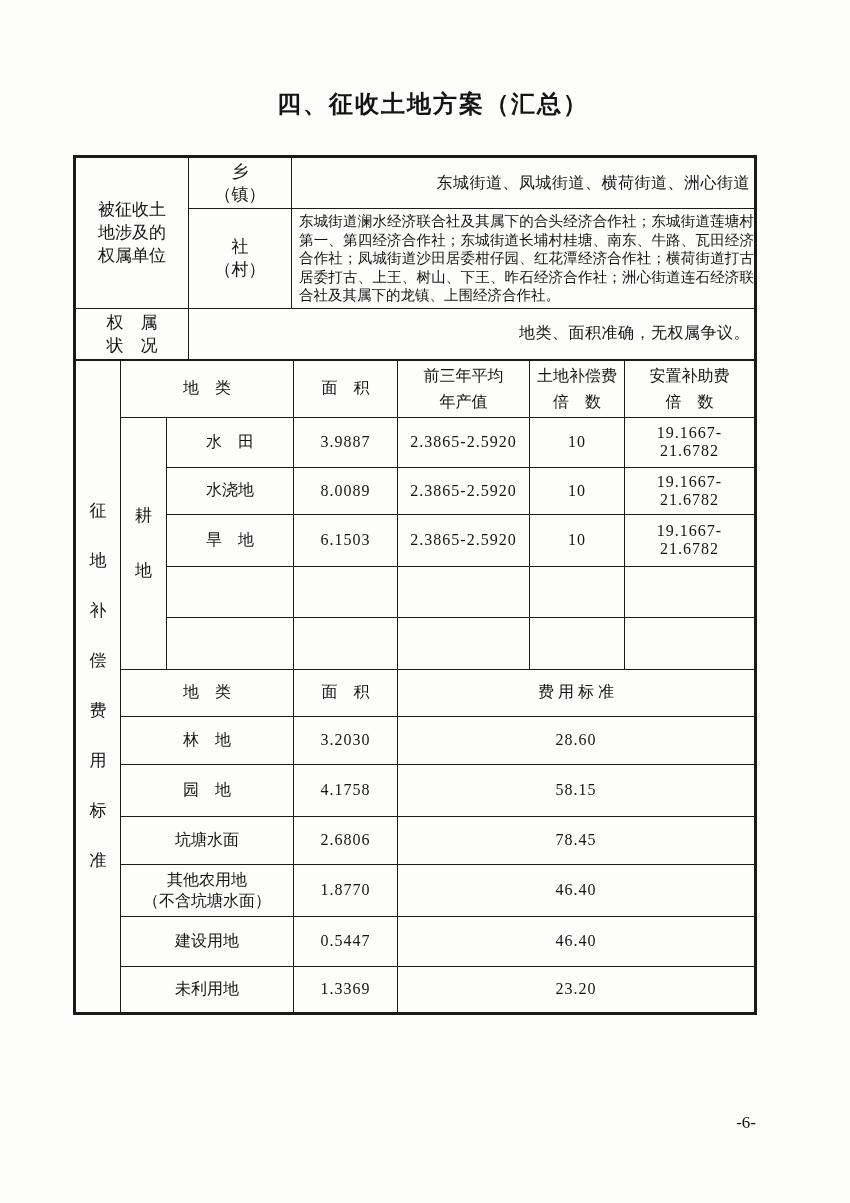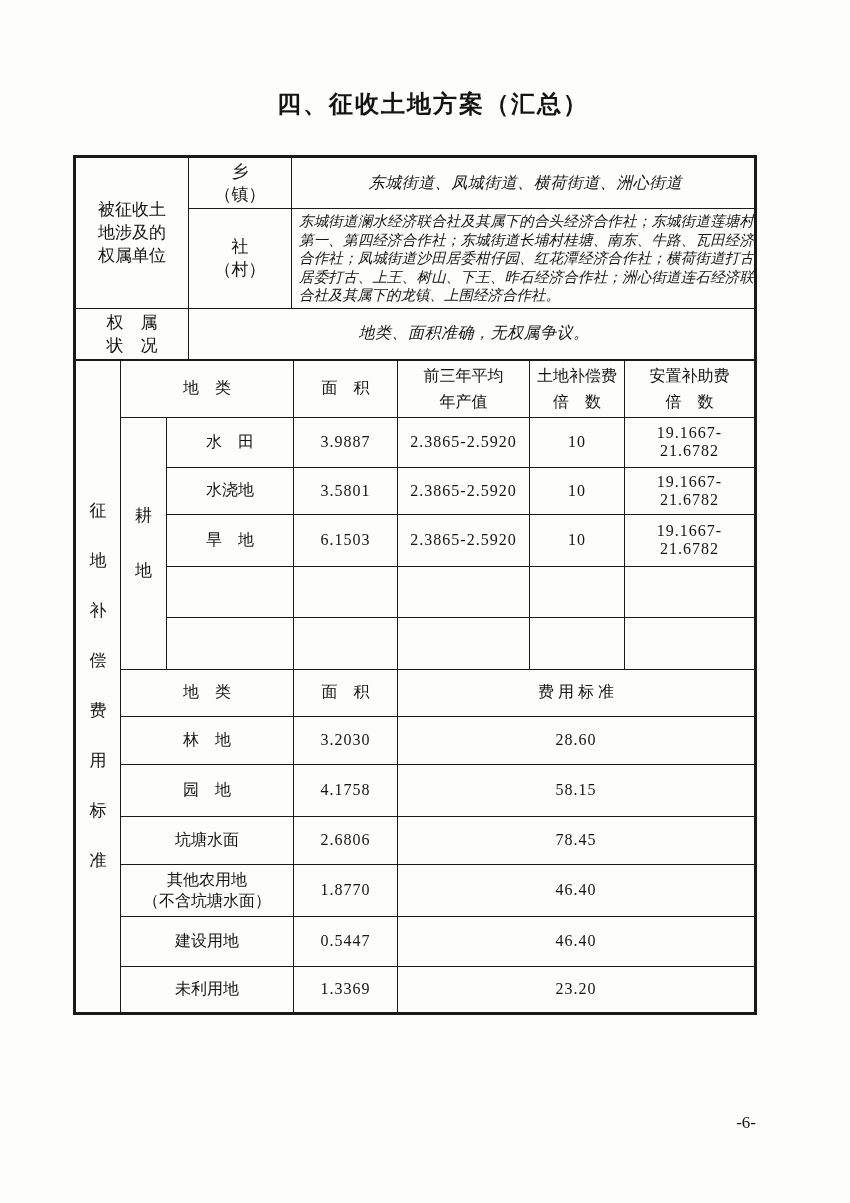--- a/index.html
+++ b/index.html
@@ -50,29 +50,28 @@
   td {
     border: 1.5px solid #1a1a1a;
     font-size: 16px;
     text-align: center;
     vertical-align: middle;
     padding: 2px 4px;
     overflow: hidden;
   }
   
   .t1 .lbl { font-size: 17px; text-align: center; padding: 2px 19px; }
-  .t1 .val { text-align: center; padding-left: 9px; letter-spacing: 0.5px; font-style: italic; }
+  .t1 .val { text-align: right; padding-left: 9px; letter-spacing: 0.5px; }
   .t1 .val-long {
     text-align: justify;
     text-justify: inter-ideograph;
     font-size: 14.5px;
     line-height: 18.5px;
     padding: 3px 0 3px 7px;
     letter-spacing: 0px;
-    font-style: italic;
   }
   .pre { white-space: pre-line; }
   
   .r-xiang  { height: 48px; }
   .r-she    { height: 92px; }
   .r-status { height: 45px; }
   .r-h1   { height: 53px; }
   .r-d1   { height: 50px; }
   .r-d2   { height: 47px; }
   .r-d3   { height: 52px; }
@@ -170,21 +169,21 @@
         <td rowspan="5" class="vert2">耕
 地</td>
         <td>水　田</td>
         <td class="num">3.9887</td>
         <td class="num">2.3865-2.5920</td>
         <td class="num">10</td>
         <td class="num">19.1667-21.6782</td>
       </tr>
       <tr class="r-d2">
         <td>水浇地</td>
-        <td class="num">3.5801</td>
+        <td class="num">8.0089</td>
         <td class="num">2.3865-2.5920</td>
         <td class="num">10</td>
         <td class="num">19.1667-21.6782</td>
       </tr>
       <tr class="r-d3">
         <td>旱　地</td>
         <td class="num">6.1503</td>
         <td class="num">2.3865-2.5920</td>
         <td class="num">10</td>
         <td class="num">19.1667-21.6782</td>

